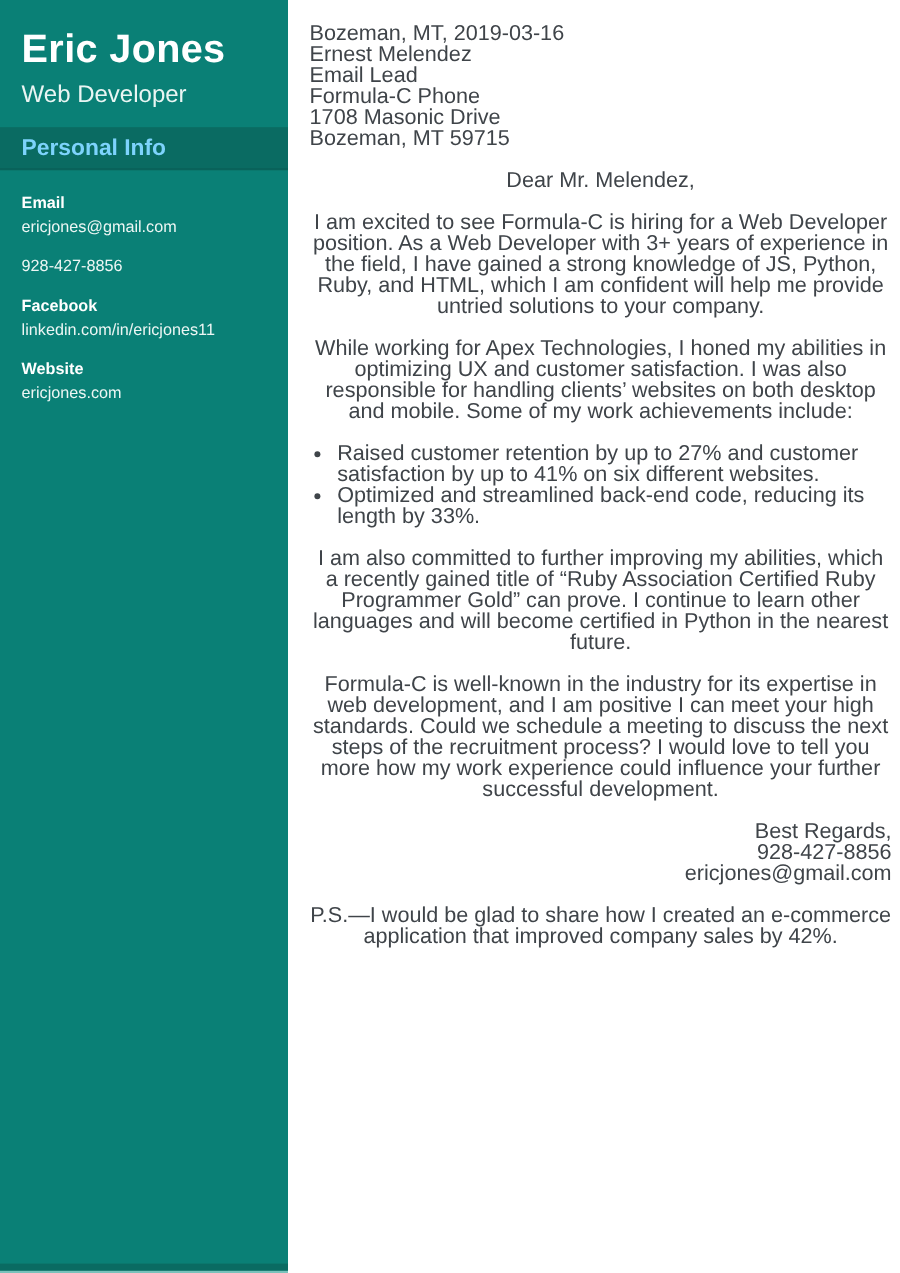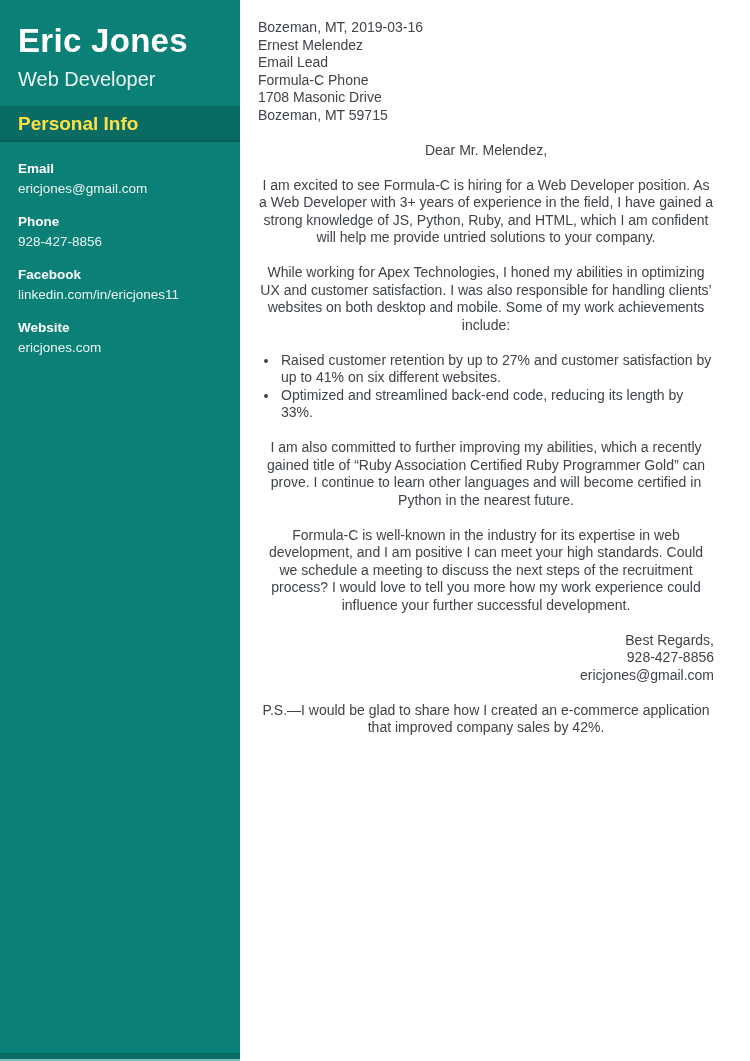--- a/index.html
+++ b/index.html
@@ -31,38 +31,38 @@
   .job {
     margin-top: 5px;
     font-size: 20px; line-height: 26px; font-weight: 400;
     color: #EAF5F3;
   }
   .band {
     margin-top: 14px;
     height: 36px; line-height: 36px;
     background: #0A6B62;
     padding: 0 18px;
-    font-size: 19px; font-weight: 700; color: #fde047;
+    font-size: 19px; font-weight: 700; color: #7dd3fc;
     box-shadow: inset 0 -2px 0 rgba(0,0,0,0.08);
   }
   .contacts { padding: 18px 18px 0 18px; }
   .contact { margin-top: 16px; }
   .contact:first-child { margin-top: 0; }
   .clabel { font-size: 13.5px; font-weight: 700; line-height: 17px; color: #ffffff; }
   .cvalue { margin-top: 3px; font-size: 13.5px; line-height: 17px; color: #EDF6F4; }
   .bottom-strip { position: absolute; left: 0; bottom: 0; width: 100%; }
   .strip-dark  { height: 6px; background: #0A6B62; }
   .strip-light { height: 2px; background: #79C2BB; }
 
   
   .letter {
     flex: 1;
-    padding: 19px 36px 0 18px;
+    padding: 19px 7px 0 18px;
     color: #3F4449;
-    font-size: 14px;
+    font-size: 18px;
     line-height: 17.5px;
   }
   .letter p { margin: 17.5px 0 0 0; text-align: center; }
   .addr-block div { line-height: 17.5px; }
   .achievements {
     margin: 17.5px 0 0 0;
     padding-left: 21px;
   }
   .achievements li { margin: 0; padding-left: 2px; }
   .sig { margin-top: 17.5px; text-align: right; }
@@ -80,21 +80,20 @@
     </div>
 
     <div class="band">Personal Info</div>
 
     <div class="contacts">
       <div class="contact">
         <div class="clabel">Email</div>
         <div class="cvalue">ericjones@gmail.com</div>
       </div>
       <div class="contact">
-        <div class="clabel">Phone</div>
         <div class="cvalue">928-427-8856</div>
       </div>
       <div class="contact">
         <div class="clabel">Facebook</div>
         <div class="cvalue">linkedin.com/in/ericjones11</div>
       </div>
       <div class="contact">
         <div class="clabel">Website</div>
         <div class="cvalue">ericjones.com</div>
       </div>

